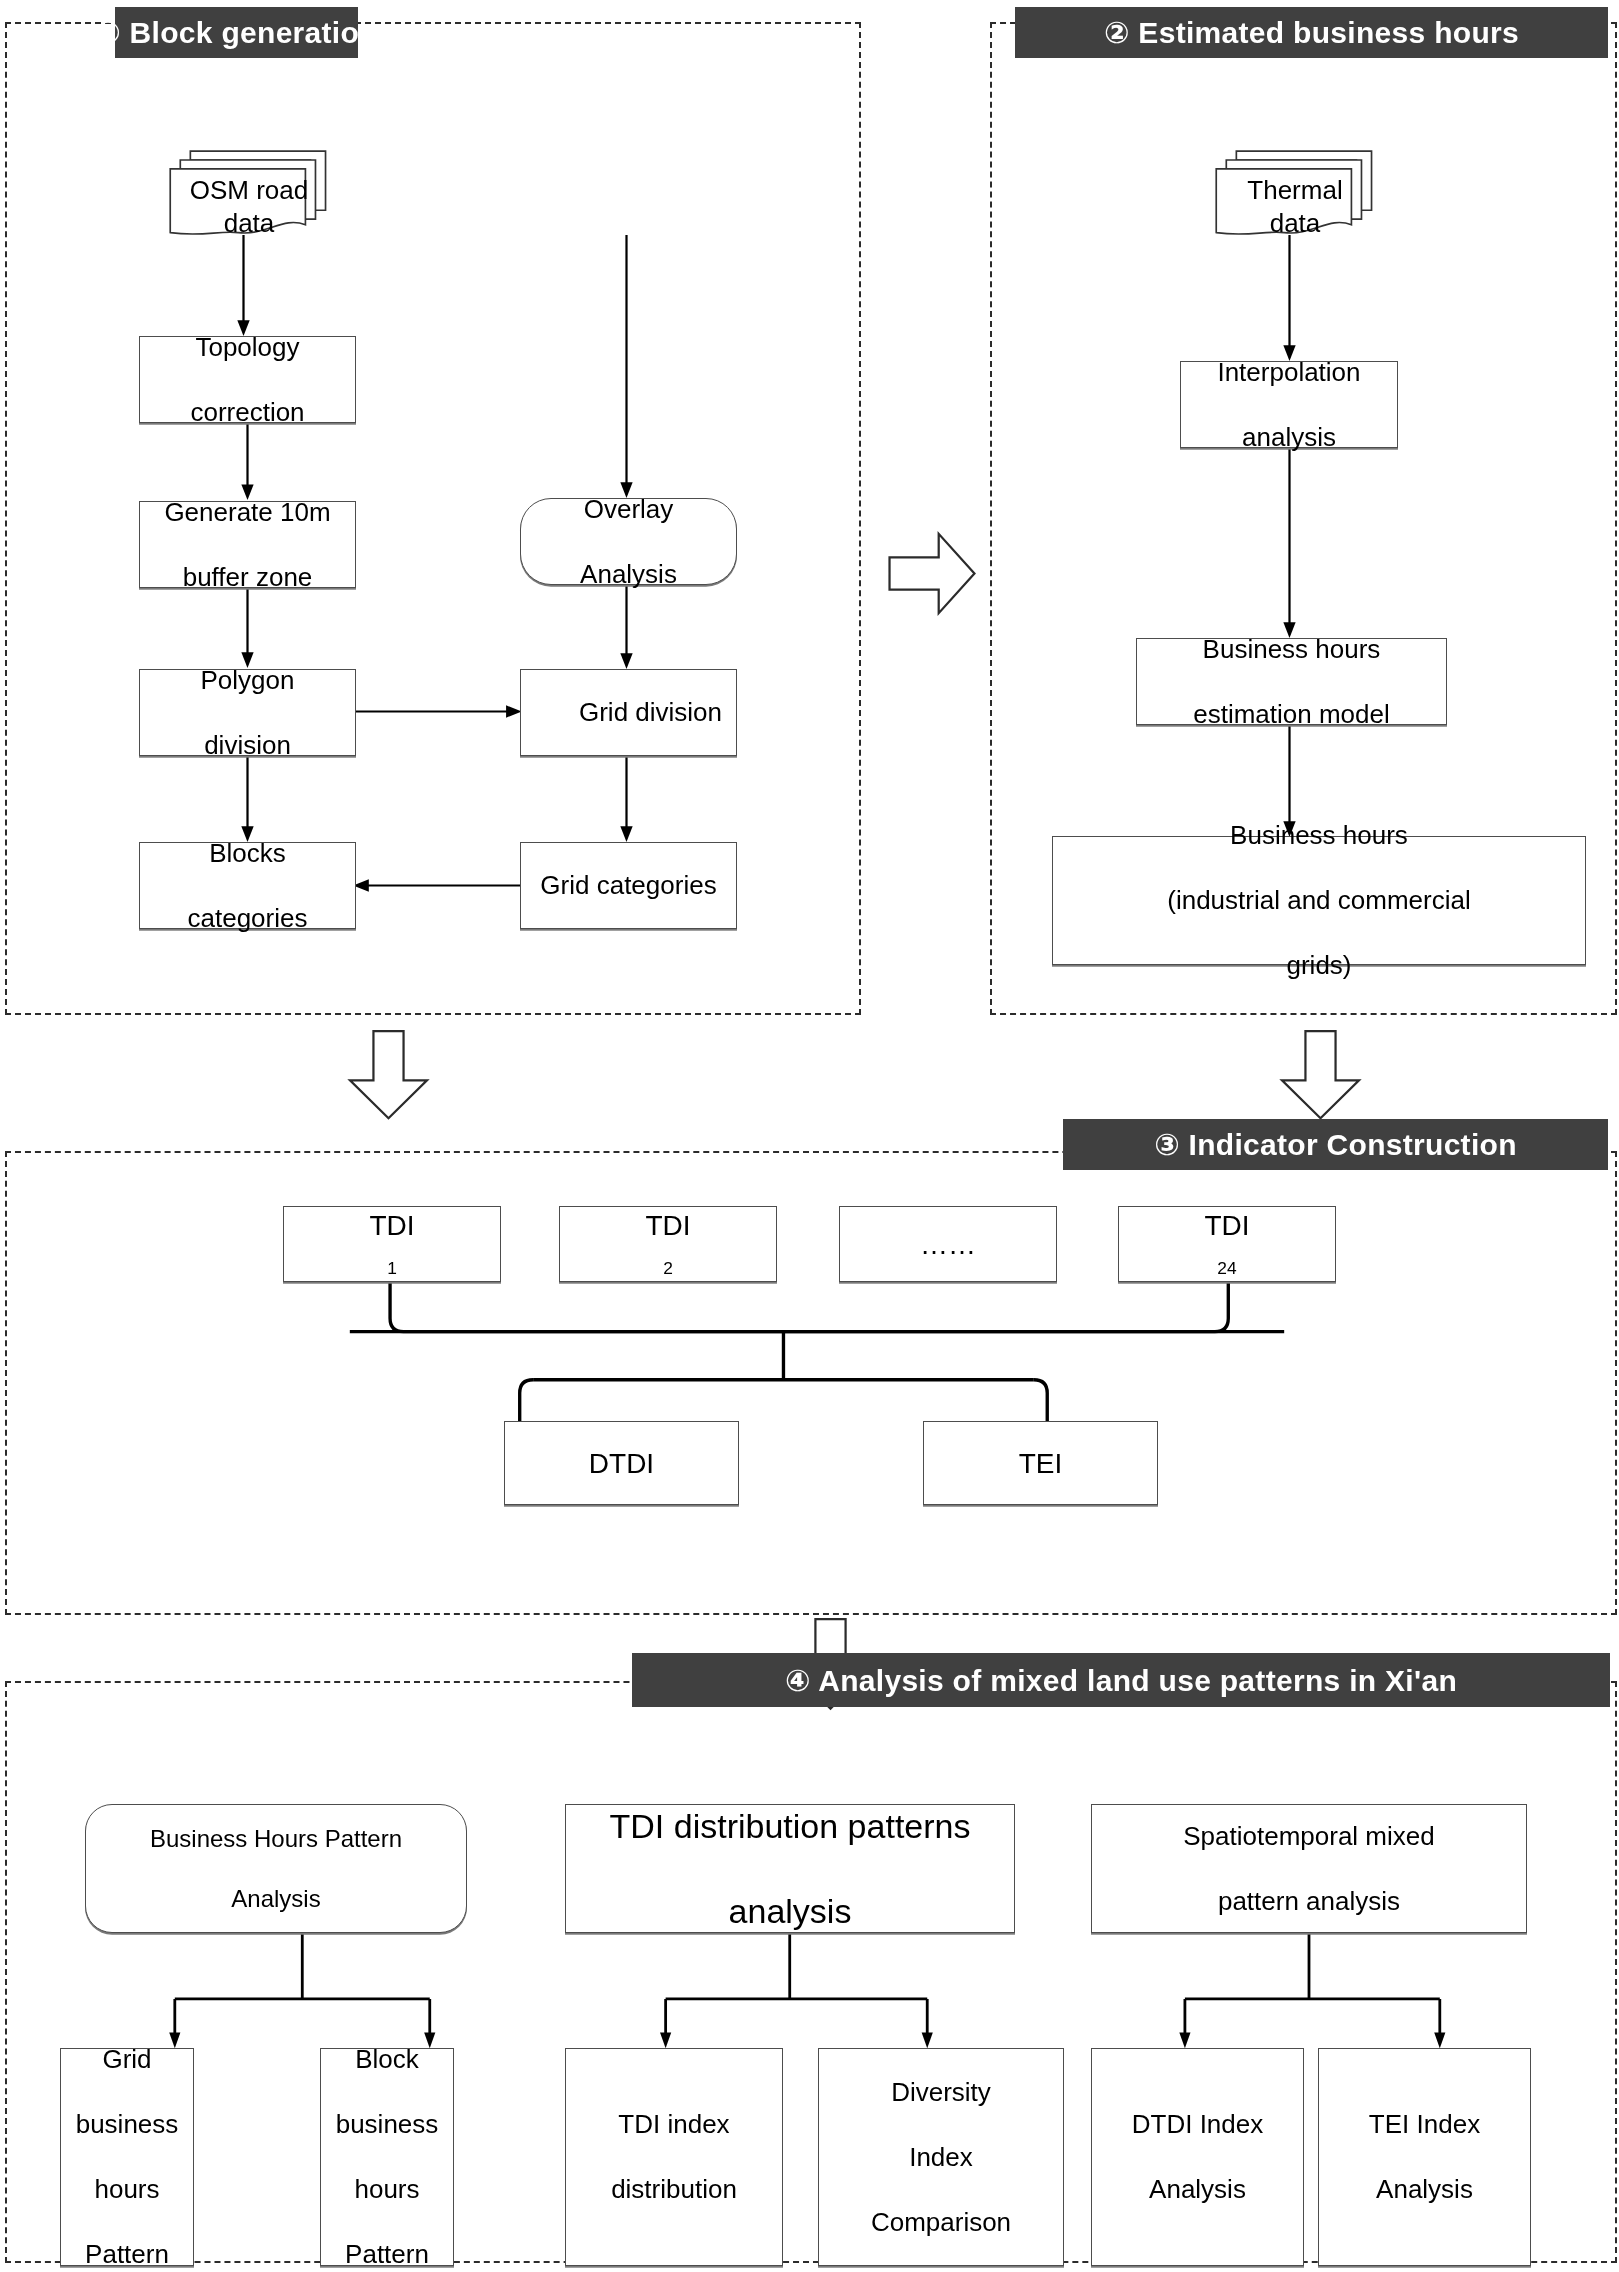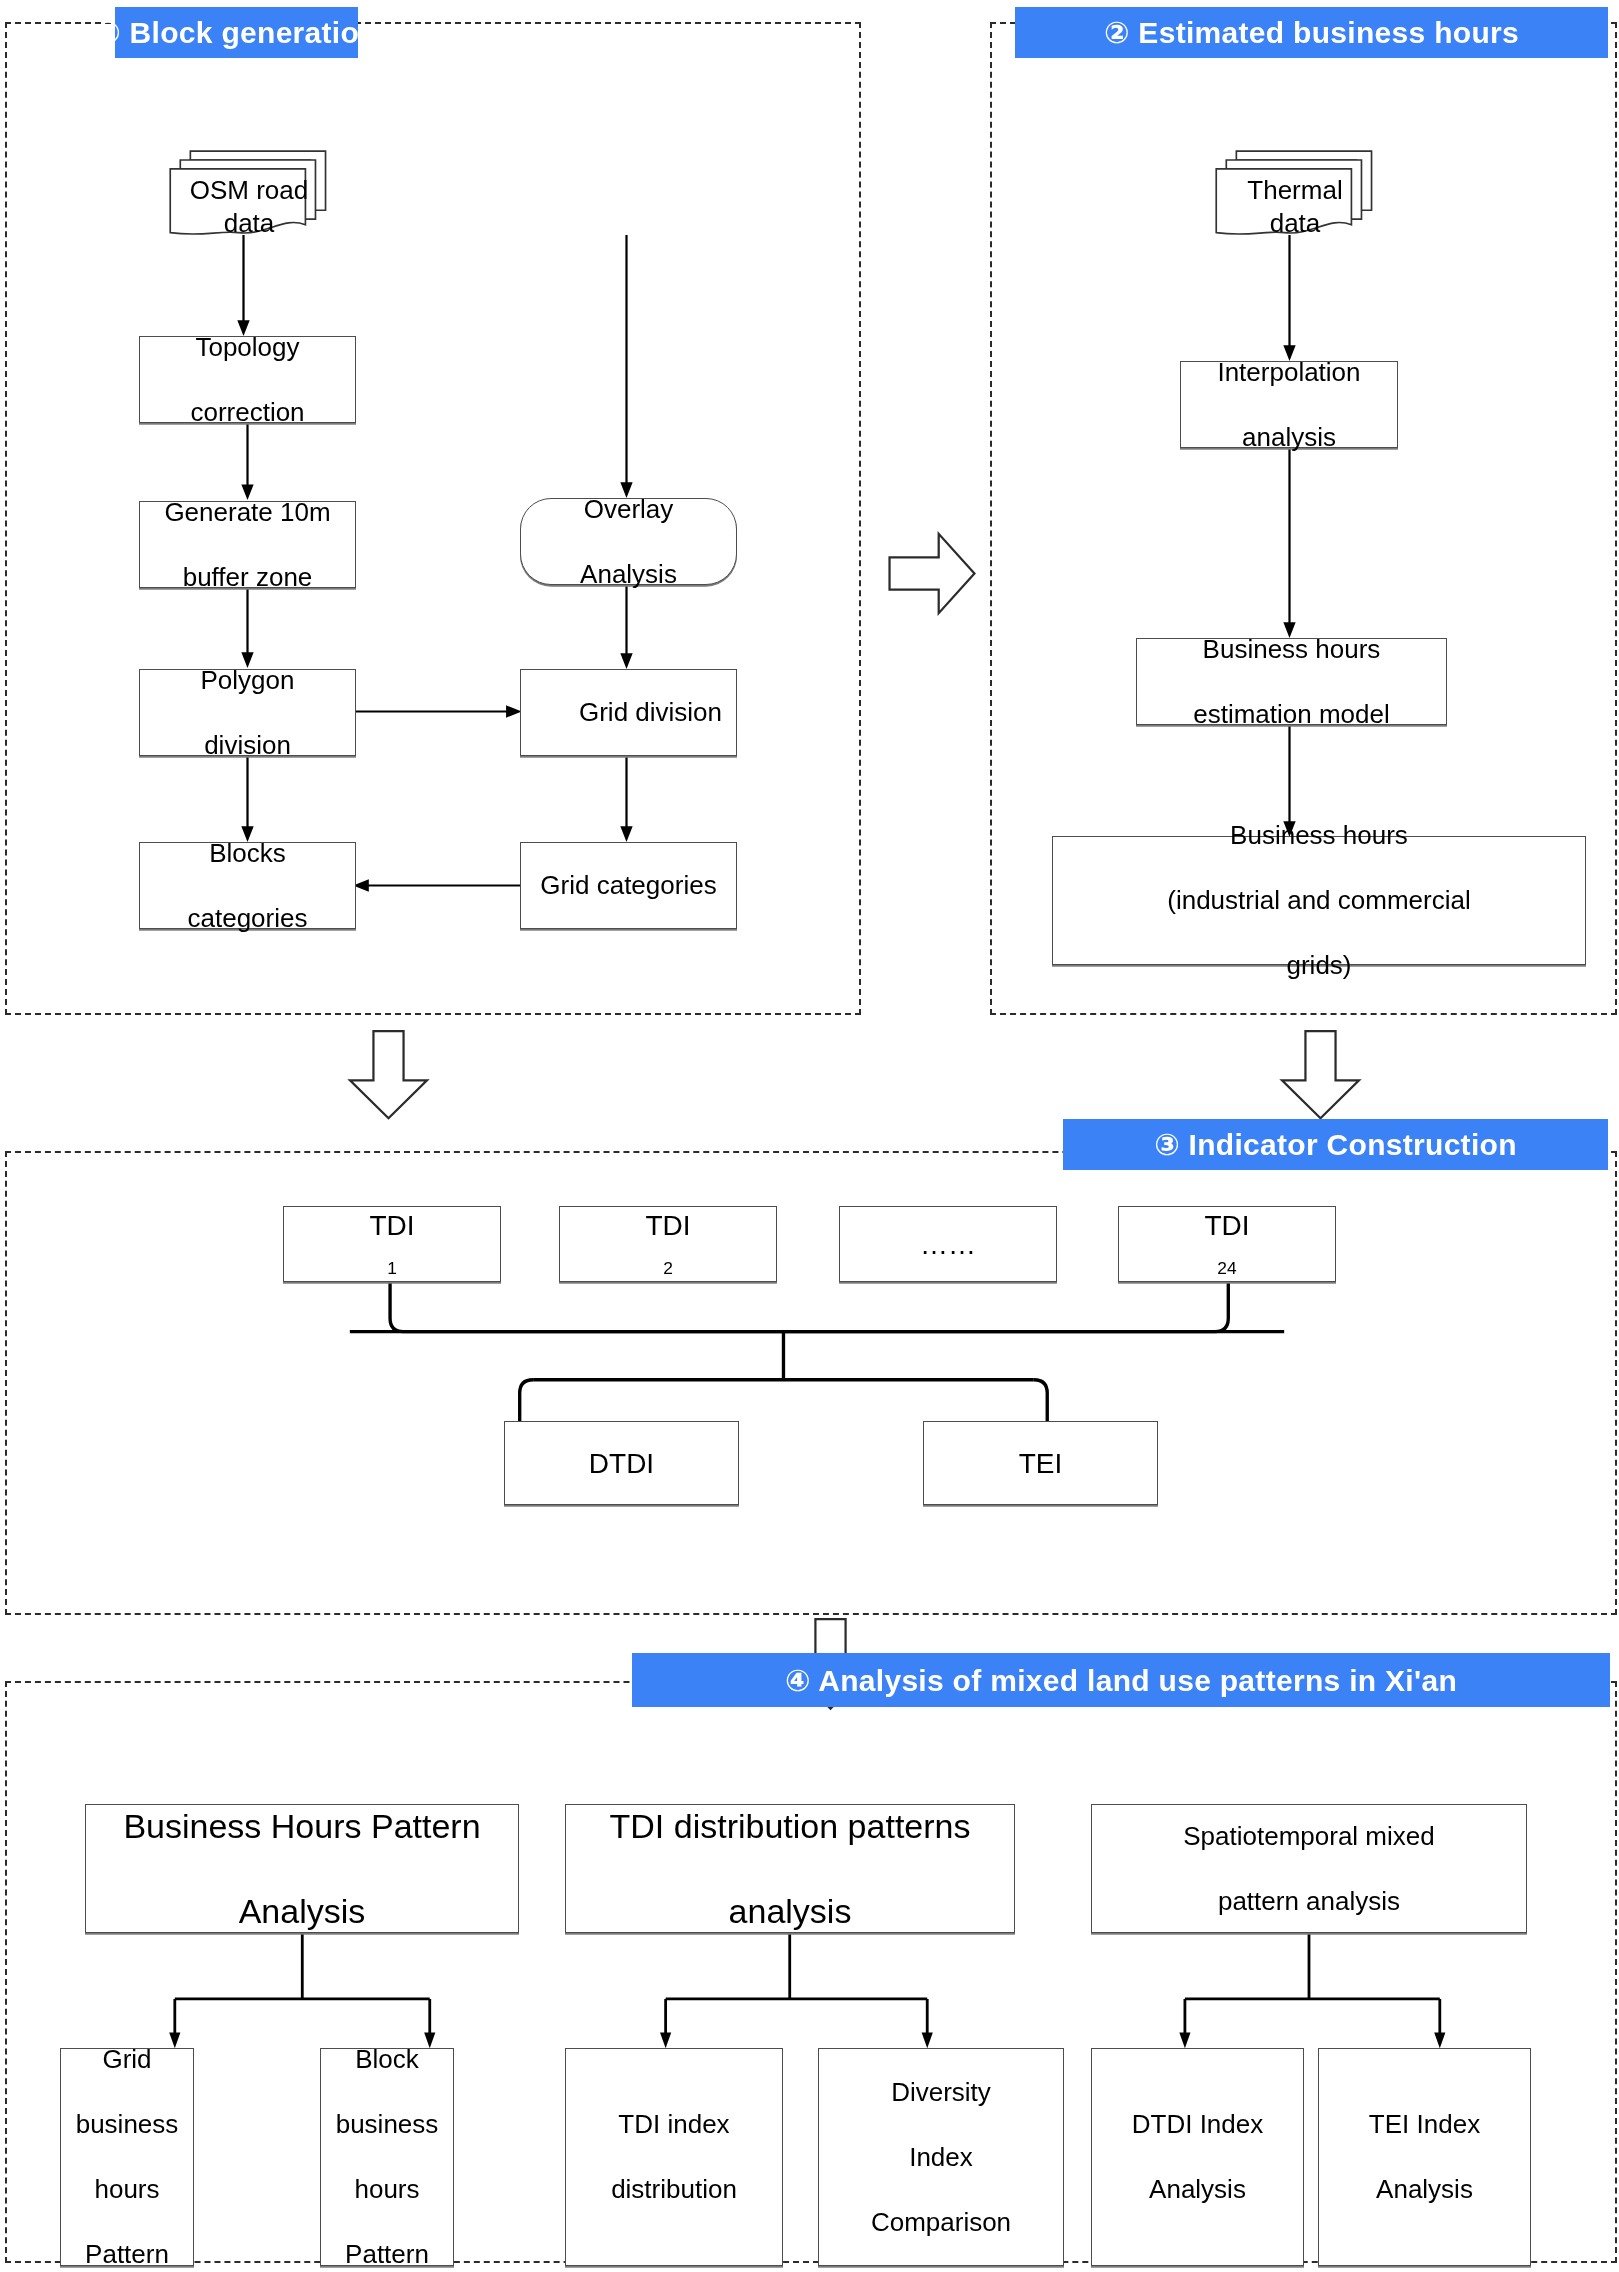--- a/index.html
+++ b/index.html
@@ -17,21 +17,21 @@
   
   .section-frame{
     position:absolute;
     border:2.2px dashed #2b2b2b;
     box-sizing:border-box;
     background:transparent;
   }
   
   .banner{
     position:absolute;
-    background:#3b82f6;
+    background:#404040;
     color:#ffffff;
     font-weight:bold;
     display:flex;
     align-items:center;
     justify-content:center;
     letter-spacing:0.3px;
     box-sizing:border-box;
     white-space:nowrap;
     z-index:8;
   }
@@ -343,21 +343,21 @@
   </div>
 
   <div class="pbox" style="left:504px;top:1421px;width:235px;height:84px;font-size:28px;">
     <span>DTDI</span>
   </div>
 
   <div class="pbox" style="left:923px;top:1421px;width:235px;height:84px;font-size:28px;">
     <span>TEI</span>
   </div>
 
-  <div class="pbox" style="left:85px;top:1804px;width:434px;height:129px;font-size:34px;">
+  <div class="pbox" style="left:85px;top:1804px;width:382px;height:129px;font-size:24px;border-radius:27px;">
     <span>
       <span>Business Hours Pattern</span><br>
       <span>Analysis</span>
     </span>
   </div>
 
   <div class="conn" style="left:85px;top:1933px;width:434px;height:123px;">
     <svg width="434" height="123" viewBox="0 0 775 220">
       <path d="M388 0 V118 M160 118 H616 M160 118 V180 M616 118 V180" fill="none" stroke="#000" stroke-width="5"></path>
       <polygon points="160,206 150,178 170,178" fill="#000"></polygon>

